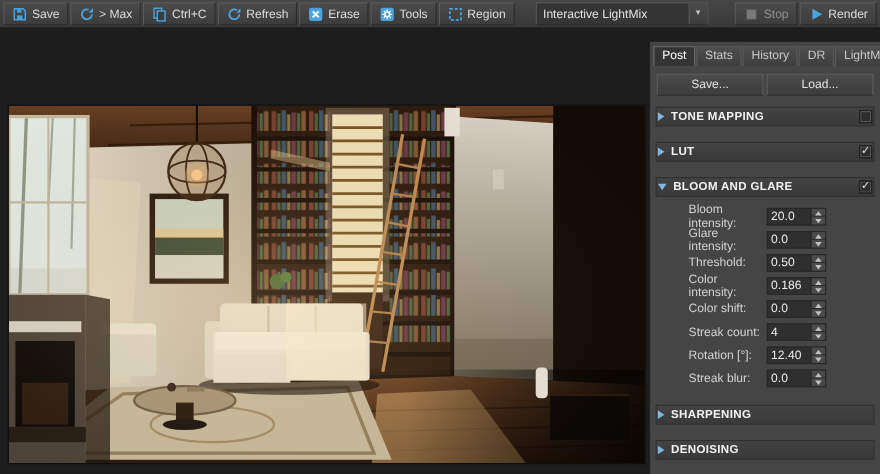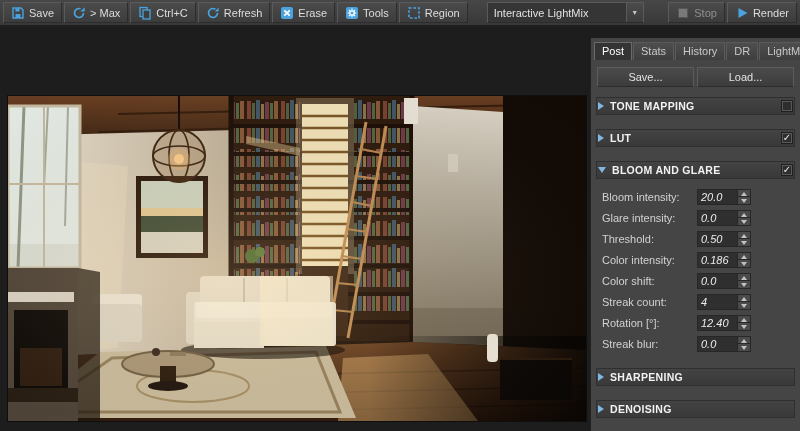--- a/index.html
+++ b/index.html
@@ -32,25 +32,25 @@
   .pbtn{flex:1;text-align:center;padding:3px 0;background:linear-gradient(#4b4b4b,#3c3c3c);border:1px solid #5c5c5c;border-bottom-color:#2c2c2c;color:#e2e2e2;cursor:default;}
   .sections{padding:8px 5px 0 5px;}
   .section{margin-bottom:14px;}
   .sec-head{display:flex;align-items:center;height:18px;background:linear-gradient(#434343,#393939);border:1px solid #2f2f2f;padding:0 1px;gap:6px;}
   .arrow{width:0;height:0;flex:0 0 auto;}
   .arrow.right{border-left:6px solid #7fb7e0;border-top:4px solid transparent;border-bottom:4px solid transparent;}
   .arrow.down{border-top:6px solid #7fb7e0;border-left:4px solid transparent;border-right:4px solid transparent;}
   .sec-title{font-weight:bold;color:#f2f2f2;font-size:10.5px;letter-spacing:.3px;flex:1;}
   .checkbox{width:12px;height:12px;background:#2d2d2d;border:1px solid #202020;box-shadow:inset 0 0 0 1px #585858;color:#efefef;font-size:10px;line-height:10px;text-align:center;flex:0 0 auto;}
   .checkbox.checked::after{content:"✓";}
-  .sec-body{padding:7px 2px 0 6px;}
+  .sec-body{padding:7px 2px 0 6px;margin-left:24px;}
   .param-row{display:flex;align-items:center;height:21px;}
   .param-label{flex:1;color:#d2d2d2;}
   .spin-field{display:flex;width:54px;height:16px;border:1px solid #272727;background:#2f2f2f;margin-right:42px;flex:0 0 auto;}
-  .spin-value{flex:1;padding:1px 3px 0;color:#ececec;font-style:italic;}
+  .spin-value{flex:1;padding:1px 3px 0;color:#ececec;}
   .spinner{width:13px;display:flex;flex-direction:column;border-left:1px solid #272727;flex:0 0 auto;}
   .spin-up,.spin-down{flex:1;background:#4a4a4a;}
   .spin-up{border-bottom:1px solid #272727;}
   .spin-up::after{content:"";display:block;margin:2px auto 0;width:0;height:0;border-left:3px solid transparent;border-right:3px solid transparent;border-bottom:4px solid #c2c2c2;}
   .spin-down::after{content:"";display:block;margin:2px auto 0;width:0;height:0;border-left:3px solid transparent;border-right:3px solid transparent;border-top:4px solid #c2c2c2;}
 </style>
 </head>
 <body>
 
 <div class="toolbar">

